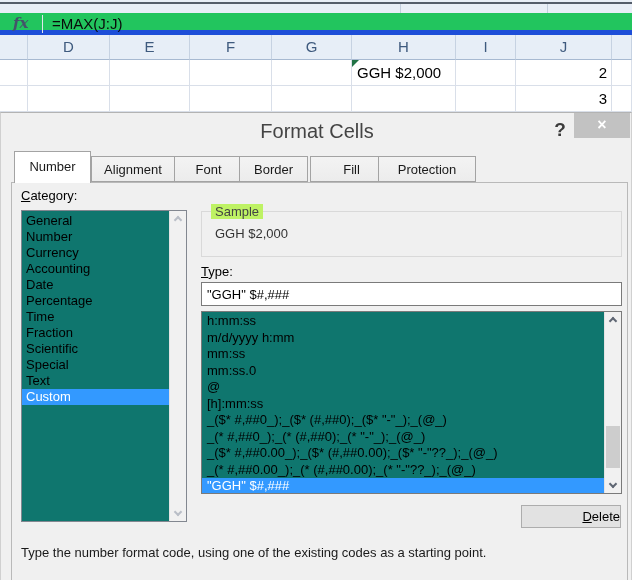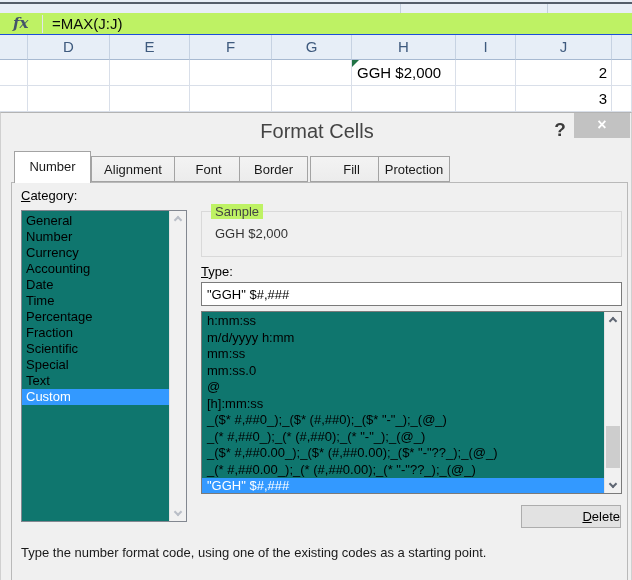--- a/index.html
+++ b/index.html
@@ -6,21 +6,21 @@
   html,body { width:632px; height:580px; }
   body { font-family:"Liberation Sans", sans-serif; background:#fff; position:relative; overflow:hidden; }
   .abs { position:absolute; }
 
   
   .ribbon-strip { left:0; top:0; width:632px; height:13px; background:#e8eef7; }
   .ribbon-line { left:0; top:2px; width:632px; height:2px; background:#545d6a; }
   .ribbon-div { top:4px; width:1px; height:9px; background:#c3cedd; }
 
   
-  .formula-bar { left:0; top:13px; width:632px; height:22px; background:#bef264; border-bottom:1px solid #1d4ed8;padding-left:11px; }
+  .formula-bar { left:0; top:13px; width:632px; height:22px; background:#22c55e; border-bottom:5px solid #1d4ed8;padding-left:11px; }
   .fx-icon { left:13px; top:1px; font-family:"DejaVu Serif", serif; font-style:italic; font-weight:bold;
              font-size:15px; color:#44546a; cursor:pointer; }
   .fb-sep { left:42px; top:2px; width:1px; height:18px; background:#e2e6ec; }
   .formula-text { left:52px; top:2px; font-size:15px; color:#0a0a0a; white-space:nowrap; }
 
   
   .sheet { left:0; top:35px; width:632px; display:grid;
            grid-template-columns:28px 82px 80px 82px 80px 104px 60px 96px 20px;
            grid-template-rows:25px 26px 26px; }
   .ch { background:#e7eef7; border-right:1px solid #c6d2e2; border-bottom:1px solid #a7b9d1;
@@ -136,35 +136,35 @@
 <div class="abs dialog">
   <div class="abs dlg-title">Format Cells</div>
   <div class="abs dlg-help">?</div>
   <div class="abs dlg-close">×</div>
 
   <div class="tab active" style="left:13px;width:77px;">Number</div>
   <div class="tab" style="left:90px;width:84px;">Alignment</div>
   <div class="tab" style="left:173px;width:69px;">Font</div>
   <div class="tab" style="left:238px;width:69px;">Border</div>
   <div class="tab" style="left:309px;width:83px;">Fill</div>
-  <div class="tab" style="left:377px;width:72px;">Protection</div>
+  <div class="tab" style="left:377px;width:98px;">Protection</div>
 
   <div class="abs panel">
 
     <div class="lbl" style="left:9px;top:5px;"><span class="accel">C</span><span>ategory:</span></div>
 
     <div class="listbox" style="left:9px;top:27px;width:166px;height:312px;">
       <div class="lb-items">
         <div class="lb-item">General</div>
         <div class="lb-item">Number</div>
         <div class="lb-item">Currency</div>
         <div class="lb-item">Accounting</div>
         <div class="lb-item">Date</div>
+        <div class="lb-item">Percentage</div>
         <div class="lb-item">Time</div>
-        <div class="lb-item">Percentage</div>
         <div class="lb-item">Fraction</div>
         <div class="lb-item">Scientific</div>
         <div class="lb-item">Special</div>
         <div class="lb-item">Text</div>
         <div class="lb-item selected">Custom</div>
       </div>
       <div class="scrollbar sb-light">
         <span class="chev up"></span>
         <span class="chev down"></span>
       </div>

